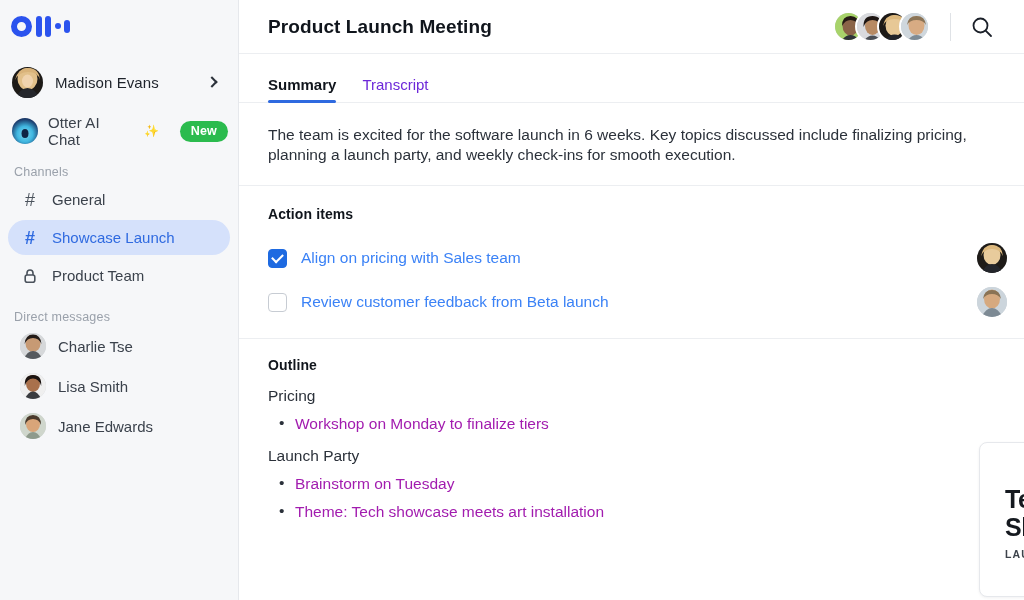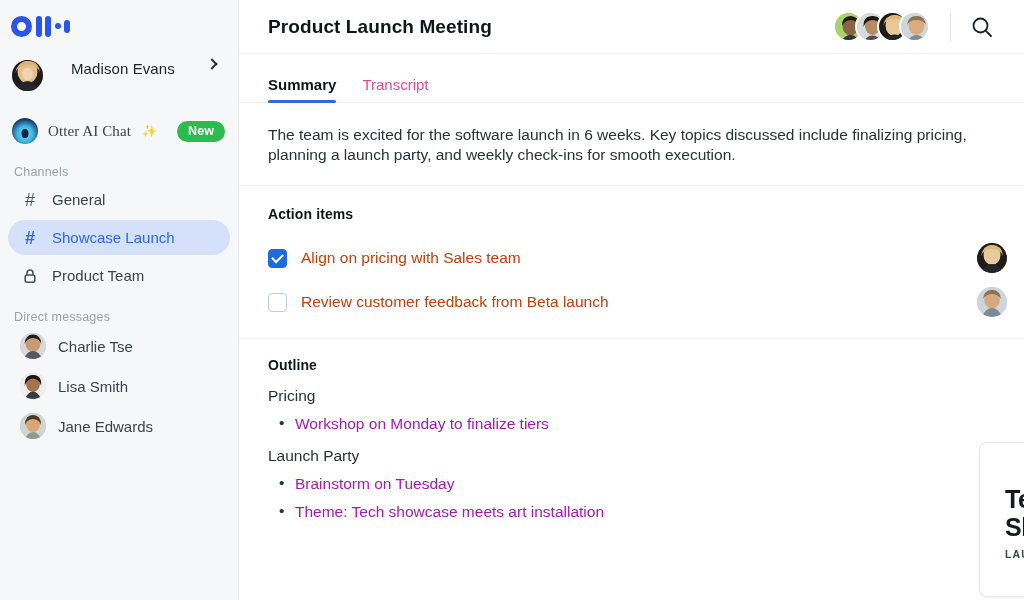--- a/index.html
+++ b/index.html
@@ -26,21 +26,21 @@
     width: 21px; height: 21px; border-radius: 50%;
     border: 6px solid #2b53ee; background: transparent;
   }
   .logo .bar { background: #2b53ee; border-radius: 3px; }
   .logo .b1 { width: 6px; height: 21px; }
   .logo .b2 { width: 6px; height: 21px; }
   .logo .dot { width: 6px; height: 6px; border-radius: 50%; background: #2b53ee; }
   .logo .b3 { width: 6px; height: 13px; }
 
   .user-row {
-    display: flex; align-items: flex-start; gap: 28px;
+    display: flex; align-items: center; gap: 12px;
     height: 44px; margin: 8px 10px 0 12px; padding-right: 6px;
     cursor: pointer;
   }
   .avatar {
     border-radius: 50%; flex: 0 0 auto; overflow: hidden;
     background: #cfd4da; position: relative;
   }
   .av-32 { width: 31px; height: 31px; }
   .av-26 { width: 26px; height: 26px; }
   .user-name { font-size: 15px; color: #1e232b; flex: 1; letter-spacing: .1px; }
@@ -56,21 +56,21 @@
   .otter-ic {
     width: 26px; height: 26px; border-radius: 50%;
     background: radial-gradient(circle at 50% 62%, #7ed9f3 0%, #3fb6e0 38%, #1b3a6b 72%, #13294d 100%);
     position: relative; flex: 0 0 auto;
   }
   .otter-ic::before {
     content: ""; position: absolute; left: 50%; top: 42%;
     width: 7px; height: 9px; border-radius: 50%;
     background: #0f2546; transform: translateX(-50%);
   }
-  .ai-label { font-size: 15px; color: #3b424c; letter-spacing: .1px; font-family: Liberation Serif, serif; }
+  .ai-label { font-size: 15px; color: #3b424c; letter-spacing: .1px; }
   .sparkle { font-size: 12px; margin-left: 1px; }
   .badge-new {
     background: #2bbb4e; color: #fff; font-size: 12.5px; font-weight: bold;
     border-radius: 11px; padding: 3px 11px 4px; margin-left: 10px; letter-spacing: .2px;
   }
 
   .section-title {
     font-size: 12.5px; color: #9aa1ab; padding-left: 14px;
     margin-top: 17px; margin-bottom: 3px; letter-spacing: .2px;
   }
@@ -104,21 +104,21 @@
     width: 31px; height: 31px; border: 2px solid #fff; margin-left: -9px;
   }
   .divider-v { width: 1px; height: 28px; background: #dfe2e6; margin: 0 14px 0 16px; }
   .search-btn {
     width: 34px; height: 34px; display: flex; align-items: center; justify-content: center;
     margin-right: 16px; cursor: pointer;
   }
 
   .tabs { display: flex; gap: 26px; padding: 0 29px; border-bottom: 1px solid #eceef1; height: 49px; align-items: flex-end; }
   .tab {
-    font-size: 15px; padding-bottom: 9px; cursor: pointer; color: #ec4899; position: relative;
+    font-size: 15px; padding-bottom: 9px; cursor: pointer; color: #6d28d9; position: relative;
   }
   .tab.active { color: #10151c; font-weight: bold; }
   .tab.active::after {
     content: ""; position: absolute; left: 0; right: 0; bottom: -1px;
     height: 3px; background: #2f6ae0; border-radius: 2px;
   }
 
   .summary-block {
     padding: 22px 29px 20px; border-bottom: 1px solid #eceef1;
   }
@@ -130,21 +130,21 @@
   .cbox {
     width: 19px; height: 19px; border-radius: 4px; border: 1.5px solid #c7ccd3;
     background: #fff; flex: 0 0 auto; margin-right: 14px; cursor: pointer;
     display: flex; align-items: center; justify-content: center;
   }
   .cbox.checked { background: #1e6ae1; border-color: #1e6ae1; }
   .cbox.checked::after {
     content: ""; width: 9px; height: 5px; border-left: 2px solid #fff; border-bottom: 2px solid #fff;
     transform: rotate(-45deg) translate(1px, -1px);
   }
-  .action-text { font-size: 15.5px; color: #c2410c; flex: 1; }
+  .action-text { font-size: 15.5px; color: #3b82f6; flex: 1; }
   .assignee { position: absolute; right: -12px; width: 30px; height: 30px; }
 
   .outline-block { padding: 18px 29px 0; position: relative; }
   .outline-topic { font-size: 15.5px; color: #2b313a; margin-top: 14px; }
   .outline-topic:first-of-type { margin-top: 10px; }
   .outline-bullet {
     font-size: 15.5px; color: #a21caf; padding-left: 27px; margin-top: 10px; position: relative;
   }
   .outline-bullet::before {
     content: "•"; position: absolute; left: 11px; top: -1px; color: #2b313a;

